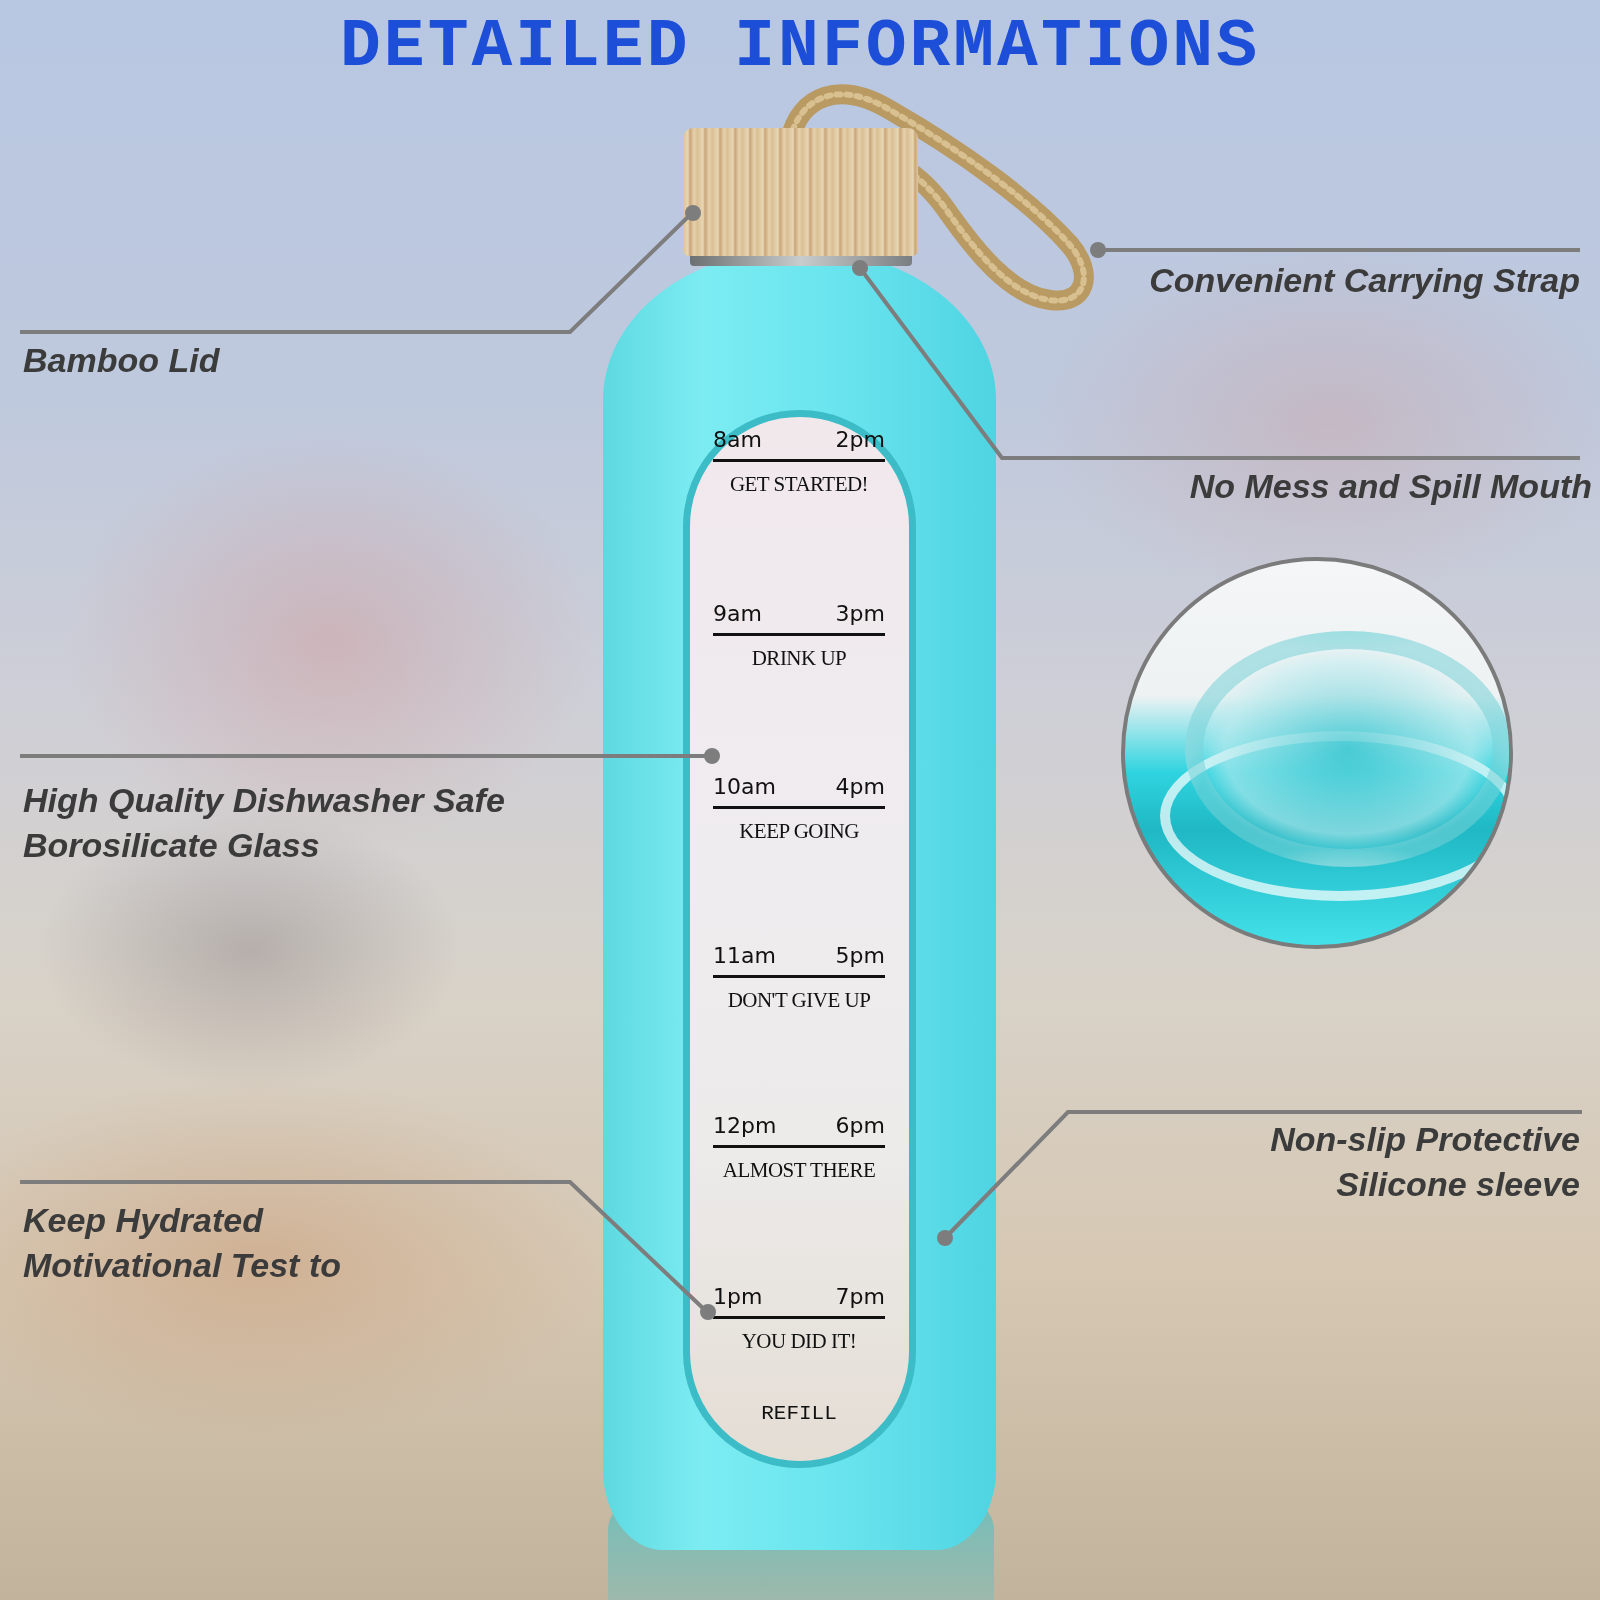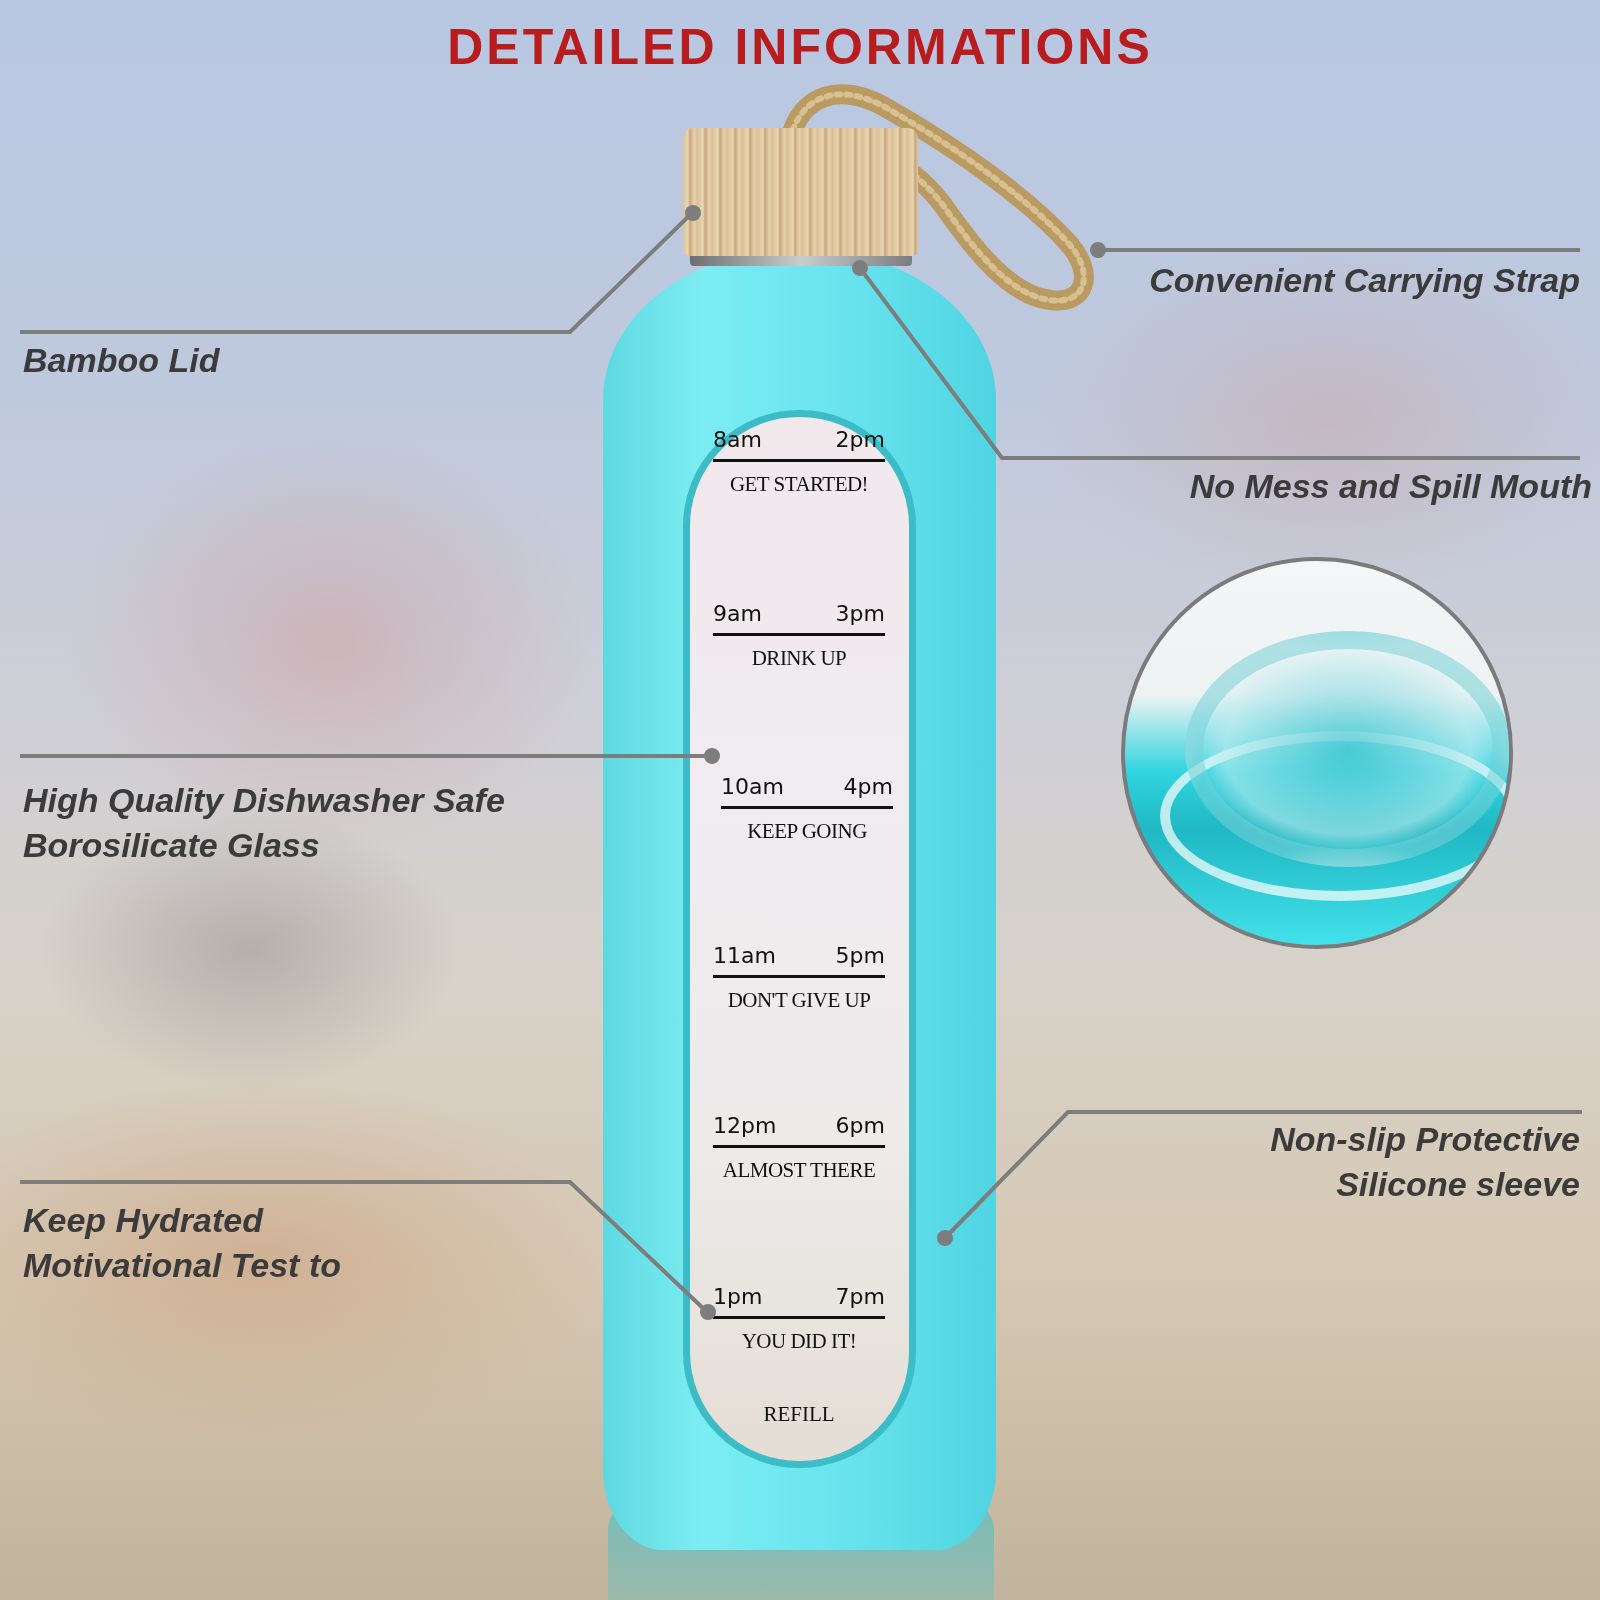--- a/index.html
+++ b/index.html
@@ -6,22 +6,22 @@
   body { width:1600px; height:1600px; overflow:hidden; position:relative;
          font-family: "DejaVu Sans", sans-serif; }
   .bg { position:absolute; inset:0;
         background:
           radial-gradient(ellipse 420px 260px at 1330px 420px, rgba(200,170,175,0.55), transparent 70%),
           radial-gradient(ellipse 380px 300px at 330px 640px, rgba(205,150,150,0.45), transparent 70%),
           radial-gradient(ellipse 500px 260px at 260px 1260px, rgba(200,150,110,0.45), transparent 70%),
           radial-gradient(ellipse 300px 200px at 250px 950px, rgba(120,110,115,0.35), transparent 70%),
           linear-gradient(180deg, #b8c7e2 0%, #bfc9dd 25%, #cfcfd6 45%, #d8d2c8 62%, #d6c7b2 80%, #c2b39c 100%); }
   .title { position:absolute; left:0; width:1600px; top:2px; text-align:center;
-           font-family:Liberation Sans, sans-serif; font-weight:bold;
-           font-size:50px; letter-spacing:3px; color:#b91c1c; line-height:90px; }
+           font-family:Liberation Mono, monospace; font-weight:bold;
+           font-size:68px; letter-spacing:3px; color:#1d4ed8; line-height:90px; }
   .label { position:absolute; font-family:"Liberation Sans", sans-serif; font-weight:bold;
            font-size:34px; line-height:45px; color:#3b3b3b;font-style:italic; }
   .label.right { text-align:right; }
   svg.lines { position:absolute; inset:0; }
   
   .reflection { position:absolute; left:608px; top:1500px; width:386px; height:100px;
                 background:linear-gradient(180deg, rgba(95,190,190,0.8), rgba(120,190,185,0.5));
                 border-radius:30px 30px 0 0; }
   .sleeve { position:absolute; left:603px; top:250px; width:393px; height:1300px;
             background:linear-gradient(90deg, #5ed9e0 0%, #7cecf2 25%, #69e4ee 60%, #4fd4e2 100%);
@@ -35,21 +35,21 @@
          background:repeating-linear-gradient(90deg, #dcc39a 0px, #e8d6b4 5px, #c9a478 7px, #e6d2ae 11px, #d8bc8f 15px);
          border-radius:10px 10px 6px 6px; }
   .rope { position:absolute; left:0; top:0; }
   .mark { position:absolute; left:713px; width:172px; }
   .mark .times { display:flex; justify-content:space-between;
                  font-family:"DejaVu Sans", sans-serif; font-size:22px; color:#111; line-height:26px; }
   .mark .rule { height:3px; background:#111; margin-top:6px; }
   .mark .msg { text-align:center; font-family:Liberation Serif, serif;
                font-size:21px; color:#111; margin-top:10px; letter-spacing:-0.5px; }
   .refill { position:absolute; left:713px; width:172px; top:1402px; text-align:center;
-            font-family:Liberation Serif, serif; font-size:21px; color:#111; }
+            font-family:Liberation Mono, monospace; font-size:21px; color:#111; }
   
   .inset { position:absolute; left:1121px; top:557px; width:392px; height:392px; border-radius:50%;
            border:4px solid #7b7b7b; box-sizing:border-box; overflow:hidden;
            background:linear-gradient(180deg, #f4f6f7 0%, #eef2f3 35%, #2fd4e0 55%, #1fb8c4 70%, #43e1ea 100%); }
   .glass-ring { position:absolute; left:60px; top:70px; width:290px; height:200px;
                 border-radius:50%; border:18px solid rgba(120,210,215,0.55);
                 background:radial-gradient(ellipse at center, rgba(60,195,205,0.7) 0%, rgba(190,235,238,0.6) 60%, transparent 75%); }
   .glass-rim { position:absolute; left:35px; top:170px; width:340px; height:150px;
                border-radius:50%; border:10px solid rgba(255,255,255,0.7); }
 </style>
@@ -80,21 +80,21 @@
   <div class="msg">GET STARTED!</div>
 </div>
 <div class="mark" style="top:601px;">
   <div class="times">
       <span>9am</span>
       <span>3pm</span>
     </div>
   <div class="rule"></div>
   <div class="msg">DRINK UP</div>
 </div>
-<div class="mark" style="top:774px;margin-left:8px;">
+<div class="mark" style="top:774px;">
   <div class="times">
       <span>10am</span>
       <span>4pm</span>
     </div>
   <div class="rule"></div>
   <div class="msg">KEEP GOING</div>
 </div>
 <div class="mark" style="top:943px;">
   <div class="times">
       <span>11am</span>

